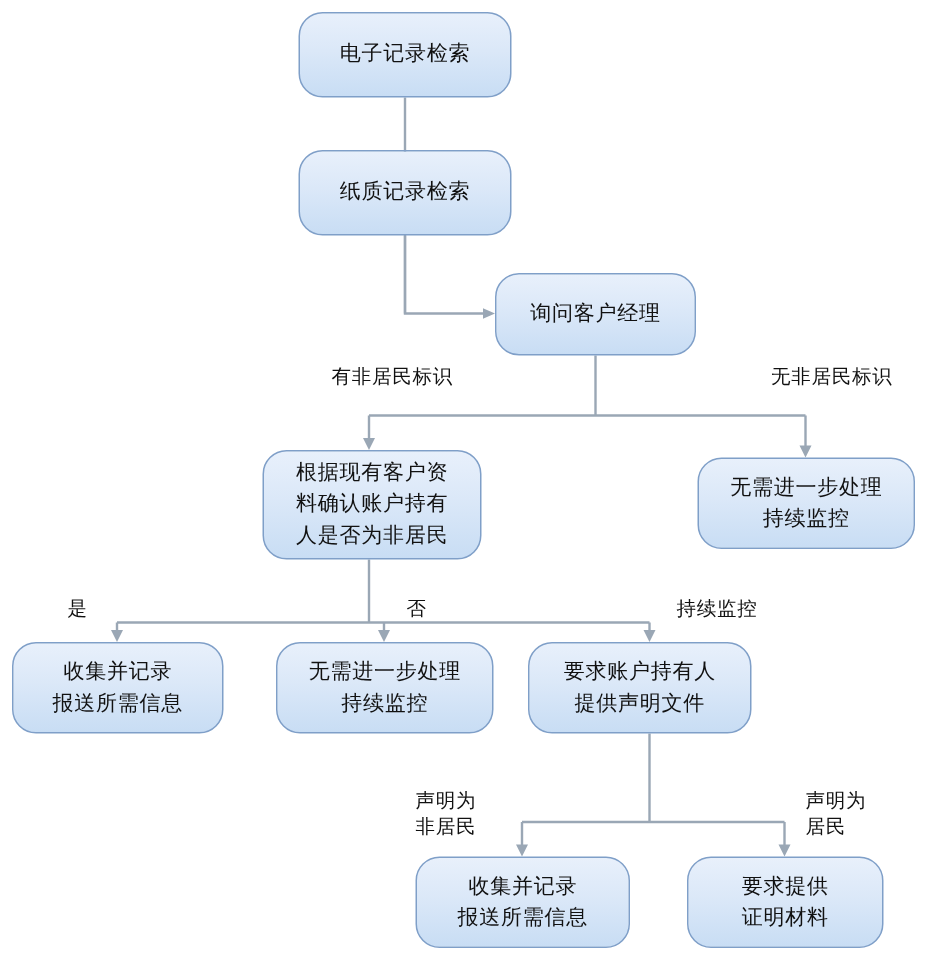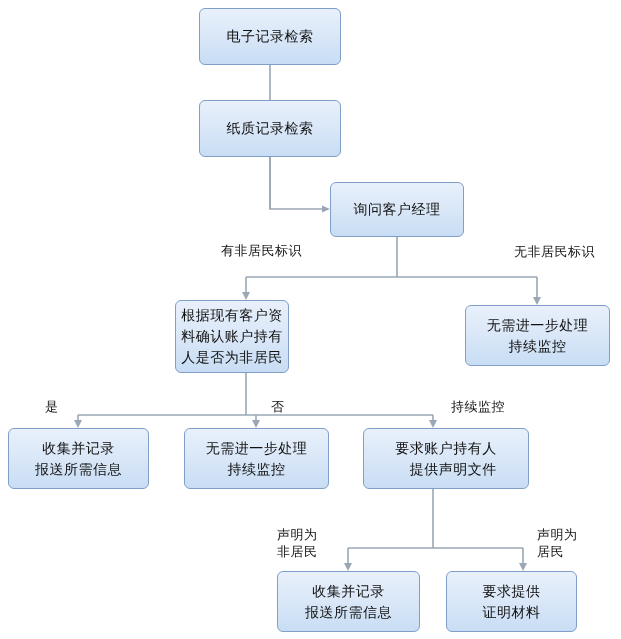--- a/index.html
+++ b/index.html
@@ -14,21 +14,21 @@
     position: relative;
     width: 621px;
     height: 639px;
     background: #ffffff;
     overflow: hidden;
   }
   .node {
     position: absolute;
     box-sizing: border-box;
     border: 1px solid #7f9fc8;
-    border-radius: 6px;
+    border-radius: 16px;
     background: linear-gradient(to bottom, #e8f0fb 0%, #dbe8f8 45%, #c8ddf4 100%);
     color: #111111;
     font-size: 14px;
     line-height: 21px;
     text-align: center;
     display: flex;
     align-items: center;
     justify-content: center;
     white-space: pre-line;
     letter-spacing: 0.5px;
@@ -93,43 +93,43 @@
     <path d="M 523 548 L 523 565"></path>
     <polygon points="523,571 519,563 527,563"></polygon>
   </svg>
 
   <div class="node" style="left:199px; top:8px; width:142px; height:57px;">电子记录检索</div>
 
   <div class="node" style="left:199px; top:100px; width:142px; height:57px;">纸质记录检索</div>
 
   <div class="node" style="left:330px; top:182px; width:134px; height:55px;">询问客户经理</div>
 
-  <div class="node" style="left:175px; top:300px; width:114px; height:73px;">根据现有客户资
+  <div class="node" style="left:175px; top:300px; width:146px; height:73px;">根据现有客户资
 料确认账户持有
 人是否为非居民</div>
 
   <div class="node" style="left:465px; top:305px; width:145px; height:61px;">无需进一步处理
 持续监控</div>
 
   <div class="node" style="left:8px; top:428px; width:141px; height:61px;">收集并记录
 报送所需信息</div>
 
   <div class="node" style="left:184px; top:428px; width:145px; height:61px;">无需进一步处理
 持续监控</div>
 
-  <div class="node" style="left:363px; top:428px; width:166px; height:61px;text-align:right;">要求账户持有人
+  <div class="node" style="left:352px; top:428px; width:149px; height:61px;">要求账户持有人
 提供声明文件</div>
 
   <div class="node" style="left:277px; top:571px; width:143px; height:61px;">收集并记录
 报送所需信息</div>
 
-  <div class="node" style="left:446px; top:571px; width:131px; height:61px;">要求提供
+  <div class="node" style="left:458px; top:571px; width:131px; height:61px;">要求提供
 证明材料</div>
 
-  <div class="edge-label" style="left:221px; top:243px;font-family:Liberation Mono, monospace;">有非居民标识</div>
+  <div class="edge-label" style="left:221px; top:243px;">有非居民标识</div>
 
   <div class="edge-label" style="left:474px; top:243px;margin-left:40px;">无非居民标识</div>
 
   <div class="edge-label" style="left:45px; top:398px;">是</div>
 
   <div class="edge-label" style="left:271px; top:398px;">否</div>
 
   <div class="edge-label" style="left:451px; top:398px;">持续监控</div>
 
   <div class="edge-label" style="left:277px; top:526px; text-align:left;">声明为

